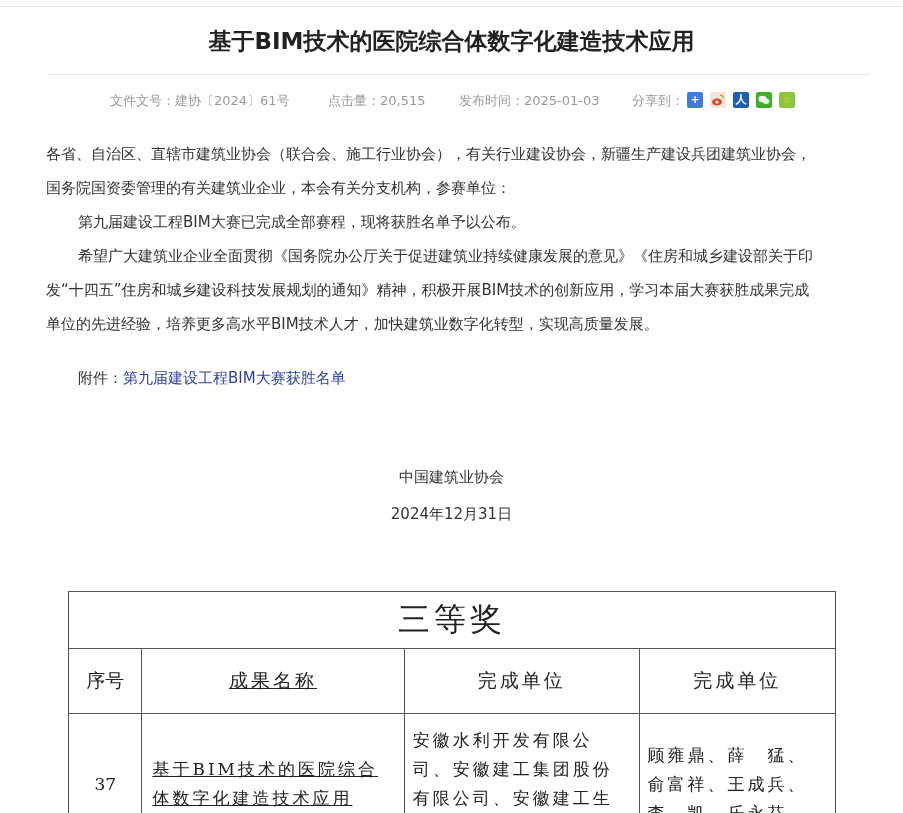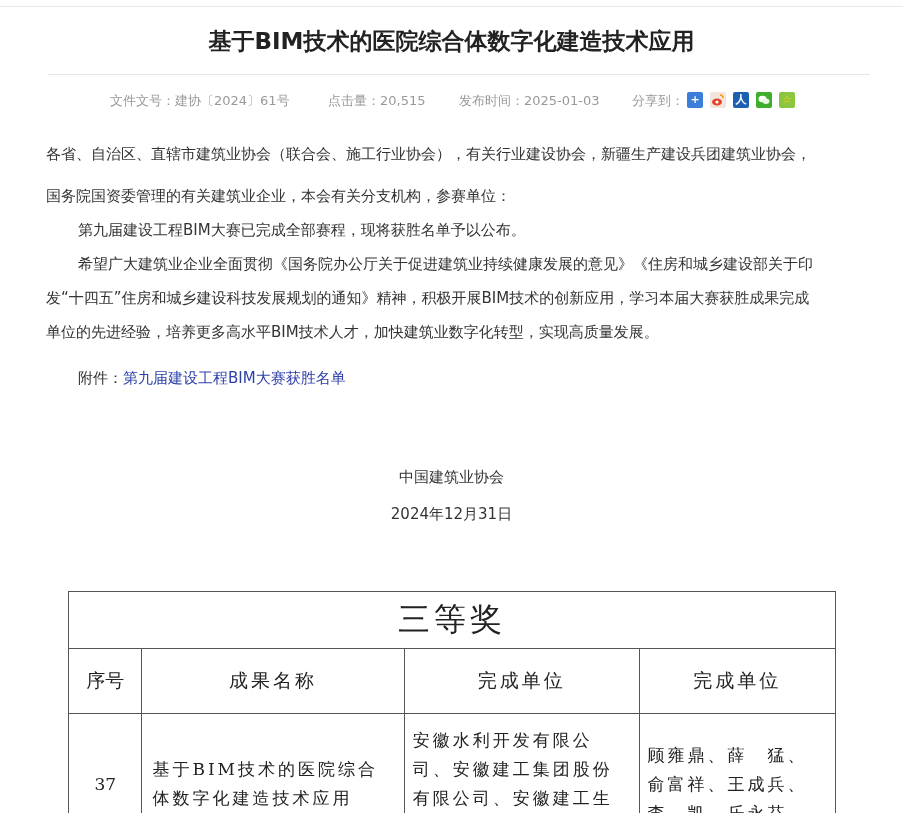--- a/index.html
+++ b/index.html
@@ -34,21 +34,21 @@
     .sign { position: absolute; left: 0; width: 903px; text-align: center; font-size: 15px; color: #333; }
     table.award {
       position: absolute; left: 68px; top: 591px; border-collapse: collapse; width: 768px;
       font-family: "DejaVu Serif", "Liberation Serif", serif; color: #222;
     }
     table.award td, table.award th { border: 1.5px solid #555; padding: 0; font-weight: normal; }
     .award-title td { height: 56px; text-align: center; font-size: 32px; letter-spacing: 4px; }
     .award-head th { height: 40px; font-size: 19px; letter-spacing: 3px; }
     .award-row td { vertical-align: middle; font-size: 17px; letter-spacing: 3px; line-height: 29px; }
     .c-no { width: 77px; text-align: center; letter-spacing: 0 !important; }
-    .c-name { width: 259px; padding: 4px 10px !important; }
+    .c-name { width: 259px; padding: 4px 10px !important; text-decoration: underline; }
     .c-unit { width: 234px; padding: 12px 8px !important; }
     .c-people { width: 192px; padding: 0 8px !important; }
     .cut-row td { height: 30px; }
   </style>
 </head>
 <body>
 
 <div class="top-rule"></div>
 
 <div class="title">基于BIM技术的医院综合体数字化建造技术应用</div>
@@ -74,21 +74,21 @@
           <ellipse cx="4.5" cy="4" rx="4" ry="3.2" fill="#fff"></ellipse>
           <ellipse cx="8" cy="6.3" rx="3.4" ry="2.7" fill="#e8f6e3"></ellipse>
         </svg>
     </span>
     <span class="share-icon" style="background:#8cc63f;color:#f7d117">☆</span>
   </div>
 </div>
 
 <div class="body-text" style="top:137px">
   <p class="p">各省、自治区、直辖市建筑业协会（联合会、施工行业协会），有关行业建设协会，新疆生产建设兵团建筑业协会，</p>
-  <p class="p" style="margin-top:8px">国务院国资委管理的有关建筑业企业，本会有关分支机构，参赛单位：</p>
+  <p class="p" style="margin-top:0">国务院国资委管理的有关建筑业企业，本会有关分支机构，参赛单位：</p>
   <p class="p indent">第九届建设工程BIM大赛已完成全部赛程，现将获胜名单予以公布。</p>
   <p class="p indent">希望广大建筑业企业全面贯彻《国务院办公厅关于促进建筑业持续健康发展的意见》《住房和城乡建设部关于印</p>
   <p class="p">发“十四五”住房和城乡建设科技发展规划的通知》精神，积极开展BIM技术的创新应用，学习本届大赛获胜成果完成</p>
   <p class="p">单位的先进经验，培养更多高水平BIM技术人才，加快建筑业数字化转型，实现高质量发展。</p>
 </div>
 
 <div class="attach">
   <span>附件：</span><a href="#">第九届建设工程BIM大赛获胜名单</a>
 </div>
 

